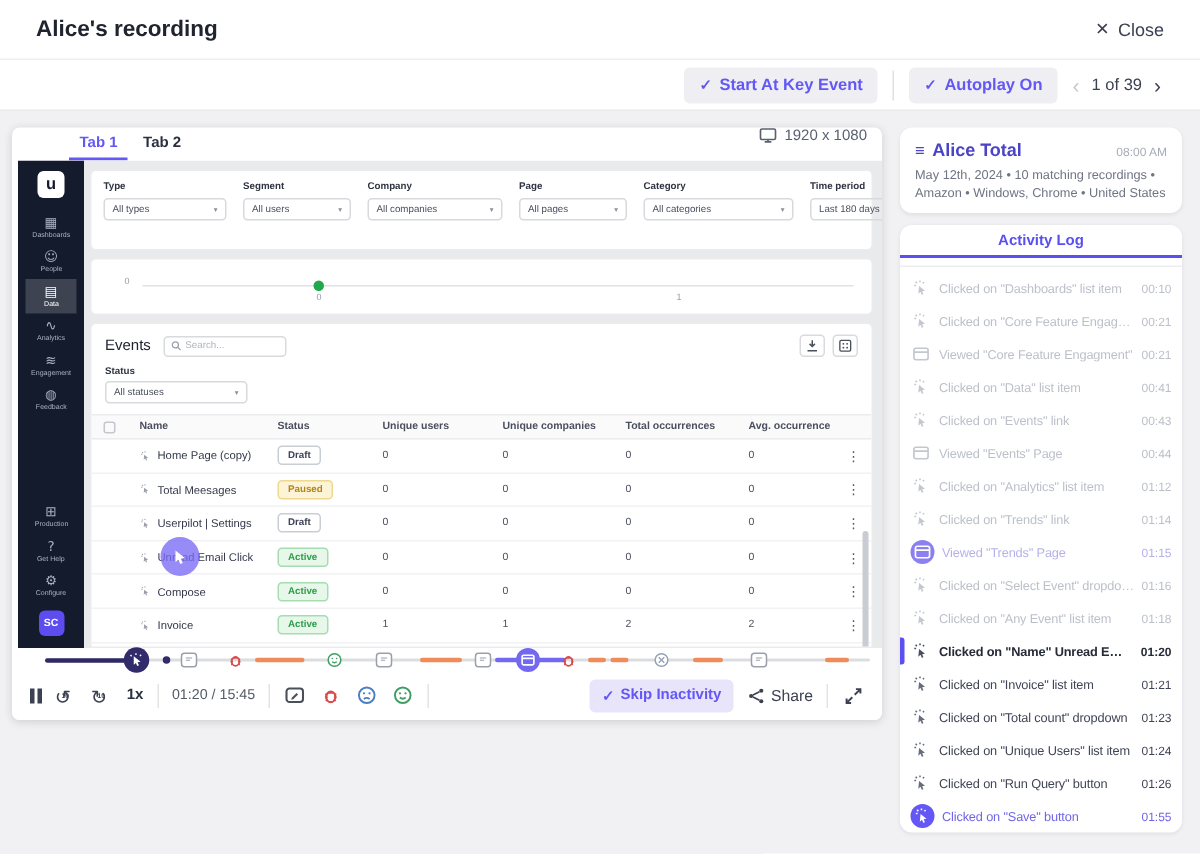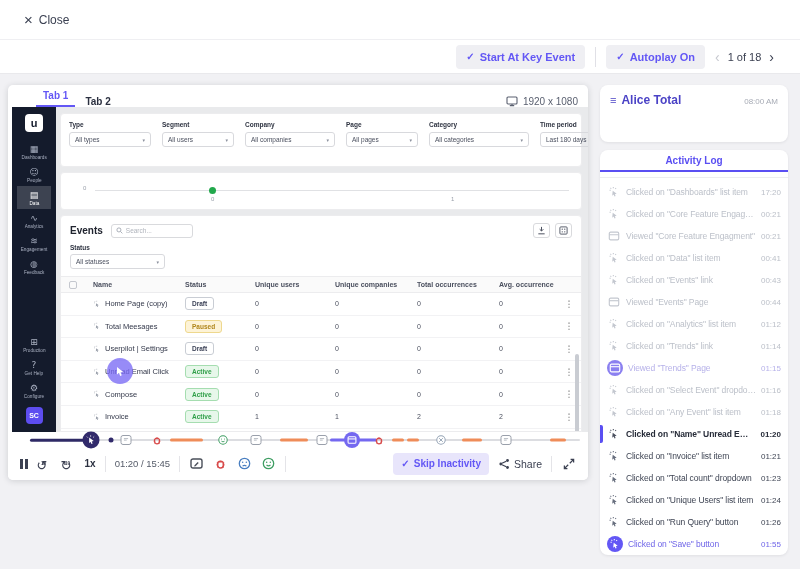--- a/index.html
+++ b/index.html
@@ -16,21 +16,21 @@
   .tbar { position:absolute; top:40px; left:0; right:0; height:34px; background:#fff; display:flex; align-items:center; justify-content:flex-end; gap:10px; padding-right:26px; border-bottom:1px solid #e9e9ec; z-index:5;}
   .pill { height:24px; display:flex; align-items:center; gap:5px; background:#efeff3; border-radius:4px; padding:0 10px; font-size:11px; font-weight:700; color:#6357f5; cursor:pointer; }
   .pill .ck { font-size:10px; }
   .vdiv { width:1px; height:20px; background:#e0e0e6; }
   .pager { display:flex; align-items:center; gap:8px; font-size:11px; color:#3c4152; }
   .chev { font-size:14px; line-height:1; cursor:pointer; }
   .chev.dis { color:#c6c8cf; }
 
   
   .viewer { position:absolute; left:8px; top:85px; width:580px; height:395px; background:#fff; border-radius:5px; box-shadow:0 1px 6px rgba(25,28,40,.16); display:flex; flex-direction:column; overflow:hidden; z-index:2;}
-  .tabrow { height:22px; display:flex; align-items:flex-end; padding-left:28px; }
+  .tabrow { height:22px; display:flex; align-items:flex-start; padding-left:38px; }
   .vtab { font-size:10px; font-weight:700; padding:5px 10px 0; cursor:pointer; }
   .vtab.act { color:#6357f5; border-bottom:2px solid #6357f5; }
   .vtab.inact { color:#2b3040; }
   .resolution { margin-left:auto; display:flex; align-items:center; gap:5px; padding-right:10px; font-size:10px; color:#5a6070; }
 
   
   .app { flex:1; background:#fff; display:flex; overflow:hidden; position:relative; }
   .app-side { width:44px; margin-left:4px; background:#141b2c; display:flex; flex-direction:column; align-items:center; padding-top:7px; }
   .logo { width:18px; height:18px; background:#fff; border-radius:4px; display:flex; align-items:center; justify-content:center; font-size:11px; font-weight:700; color:#141b2c; margin-bottom:8px; }
   .navitem { width:100%; display:flex; flex-direction:column; align-items:center; padding:4px 0 3px; color:#aab1c2; cursor:pointer; }
@@ -52,21 +52,21 @@
 
   .chart { height:38px; position:relative; margin-bottom:5px; }
   .ylab { position:absolute; left:22px; top:12px; font-size:6px; color:#9aa0ab; }
   .cline { position:absolute; left:34px; right:12px; top:17px; height:1px; background:#e0e1e4; }
   .cdot { position:absolute; left:148px; top:13.5px; width:7px; height:7px; border-radius:50%; background:#22a84c; }
   .xt { position:absolute; top:23px; font-size:6px; color:#9aa0ab; }
   .xt0 { left:150px; } .xt1 { left:390px; }
 
   .ecard { flex:1; border-radius:4px 4px 0 0; position:relative; padding-top:7px; overflow:hidden; }
   .erow1 { display:flex; align-items:center; padding:0 9px; }
-  .etitle { font-size:10px; font-weight:700; color:#20242f; margin-right:8px; }
+  .etitle { font-size:10px; font-weight:400; color:#20242f; margin-right:8px; }
   .esearch { width:82px; height:14px; border:1px solid #d9dadd; border-radius:3px; display:flex; align-items:center; gap:3px; padding:0 4px; }
   .esearch input { border:none; outline:none; width:60px; font-size:6.5px; color:#444; font-family:inherit; }
   .esearch input::placeholder { color:#b0b4bc; }
   .ebtns { margin-left:auto; display:flex; gap:5px; }
   .ibtn { width:17px; height:15px; border:1px solid #d9dadd; border-radius:3px; display:flex; align-items:center; justify-content:center; cursor:pointer; background:#fff; }
   .estat { padding:0 9px; margin-top:6px; }
   .estat .flabel { margin-bottom:3px; }
   .tbl { margin-top:7px; }
   .trow { display:grid; grid-template-columns:24px 92px 70px 80px 82px 82px 58px 1fr; align-items:center; padding-left:8px; }
   .thead { height:17px; background:#fafafa; border-top:1px solid #ececee; border-bottom:1px solid #ececee; font-size:7px; font-weight:700; color:#4a4f5e; }
@@ -133,39 +133,40 @@
   .act.current .aicon { color:#4a4f5e; }
   .act.current::before { content:''; position:absolute; left:0; top:2px; bottom:2px; width:3px; background:#5a4ff2; border-radius:0 2px 2px 0; }
   .act.upcoming { color:#3f4554; } .act.upcoming .aicon { color:#666d7d; }
   .act.key { color:#6f65e8; }
   .act.key .aicon { background:#6357f5; color:#fff; width:16px; height:16px; }
 </style>
 </head>
 <body>
 
 <div class="hdr">
+  <div class="hdr-title">Alice's recording</div>
   <div class="hdr-close">
     <span class="x">×</span>
     <span>Close</span>
   </div>
 </div>
 
 <div class="tbar">
   <div class="pill">
     <span class="ck">✓</span>
     <span>Start At Key Event</span>
   </div>
   <div class="vdiv"></div>
   <div class="pill">
     <span class="ck">✓</span>
     <span>Autoplay On</span>
   </div>
   <div class="pager">
     <span class="chev dis">‹</span>
-    <span>1 of 18</span>
+    <span>1 of 39</span>
     <span class="chev">›</span>
   </div>
 </div>
 
 <div class="viewer">
   <div class="tabrow">
     <div class="vtab act">Tab 1</div>
     <div class="vtab inact">Tab 2</div>
     <div class="resolution">
       <svg width="12" height="11" viewBox="0 0 12 11">
@@ -595,38 +596,39 @@
     </div>
   </div>
 </div>
 
 <div class="icard">
   <div class="irow">
     <span class="ilist">≡</span>
     <span class="iname">Alice Total</span>
     <span class="itime">08:00 AM</span>
   </div>
+  <div class="imeta">May 12th, 2024 • 10 matching recordings • Amazon • Windows, Chrome • United States</div>
 </div>
 
 <div class="lcard">
   <div class="ltabs">
     <div class="ltab act">Activity Log</div>
   </div>
   <div class="llist">
 
       <div class="act past click">
         <span class="aicon">
           <svg class="ic-click" width="12" height="12" viewBox="0 0 14 14" fill="none" stroke="currentColor" stroke-width="1.2">
             <path d="M5.5 5.5l4.6 3.6-2.2.4 1 2.3-1.3.5-1-2.3-1.7 1.4Z" fill="currentColor" stroke="none"></path>
             <path d="M1.8 5h1.4M2.8 2.2l1 1M6.2 1.2v1.4M9.4 2.4l-.9.9"></path>
           </svg>
 
         </span>
         <span class="atxt">Clicked on "Dashboards" list item</span>
-        <span class="atime">17:20</span>
+        <span class="atime">00:10</span>
       </div>
 
       <div class="act past click">
         <span class="aicon">
           <svg class="ic-click" width="12" height="12" viewBox="0 0 14 14" fill="none" stroke="currentColor" stroke-width="1.2">
             <path d="M5.5 5.5l4.6 3.6-2.2.4 1 2.3-1.3.5-1-2.3-1.7 1.4Z" fill="currentColor" stroke="none"></path>
             <path d="M1.8 5h1.4M2.8 2.2l1 1M6.2 1.2v1.4M9.4 2.4l-.9.9"></path>
           </svg>
 
         </span>

